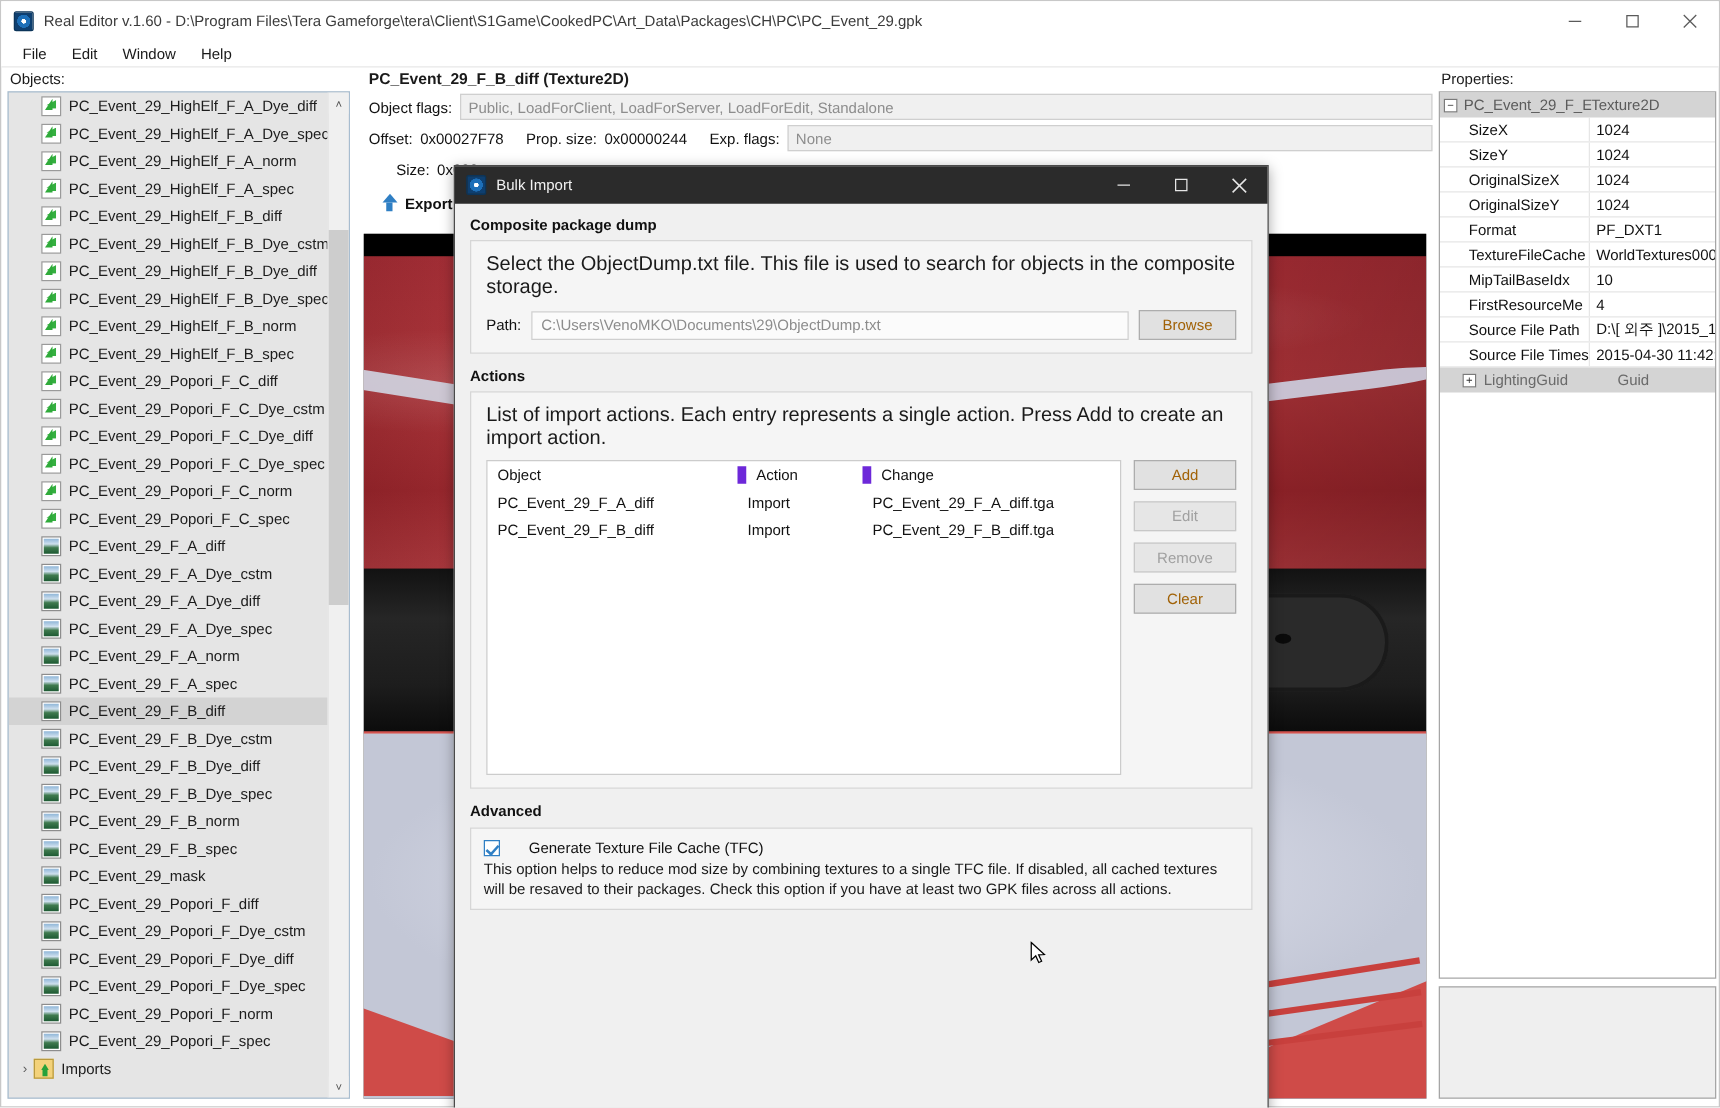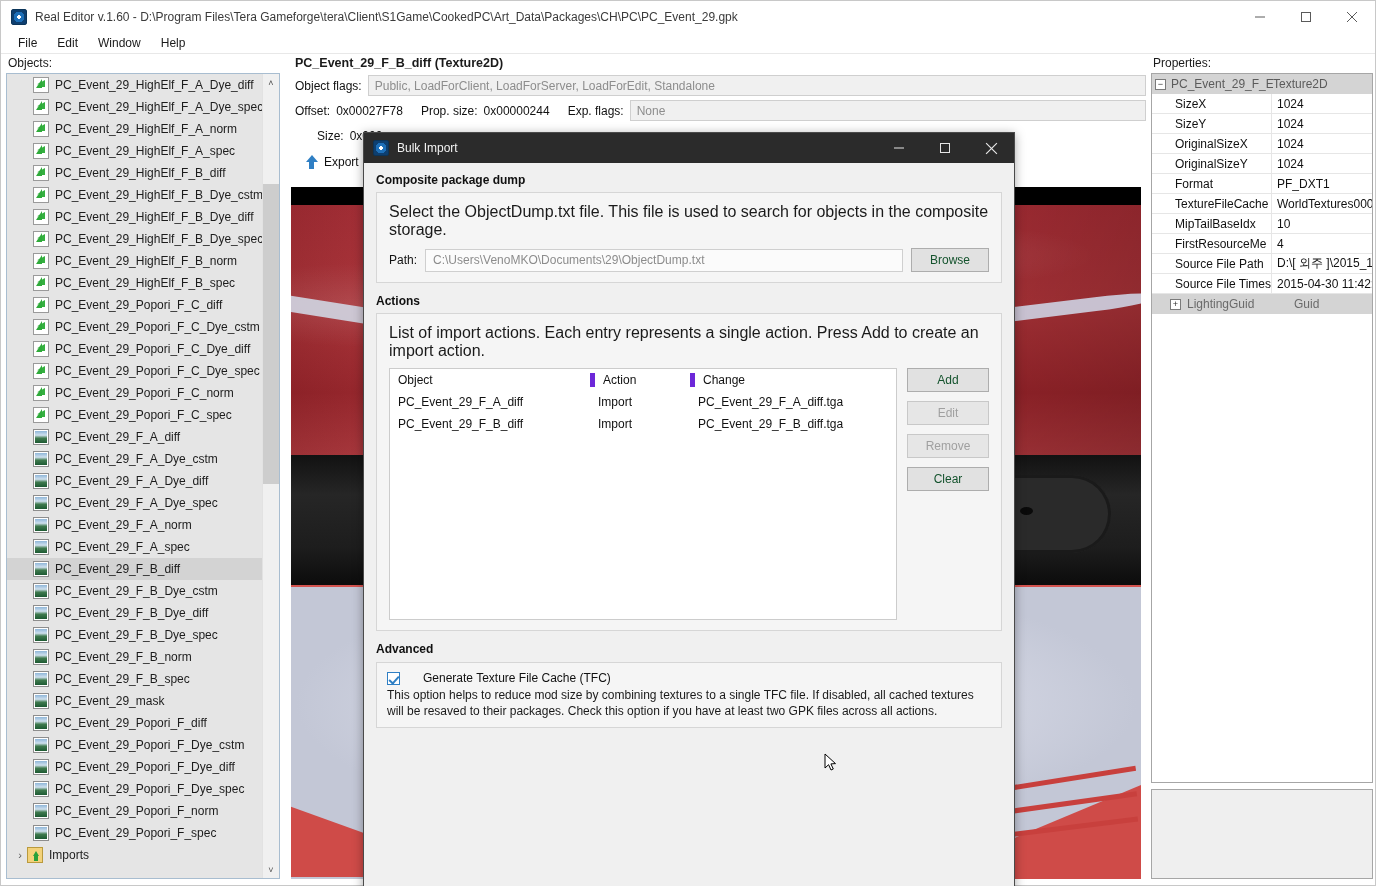--- a/index.html
+++ b/index.html
@@ -140,21 +140,21 @@
     background: #f0f0f0; border: 1px solid #cfcfcf; height: 21px;
     display: flex; align-items: center; padding: 0 6px; color: #8d8d8d; font-size: 12px;
     flex: 1 1 auto; min-width: 0; overflow: hidden; white-space: nowrap;
   }
   .field-val { color: #111; margin-right: 18px; white-space: nowrap; }
 
   .toolbar-row {
     display: flex; align-items: center; height: 28px; padding-left: 6px; gap: 6px;
   }
   .tool-btn {
-    display: flex; align-items: center; gap: 5px; padding: 3px 7px; font-size: 12px; color: #111;
+    display: flex; align-items: flex-end; gap: 5px; padding: 3px 7px; font-size: 12px; color: #111; font-weight: bold;
   }
   .up-arrow-ico { width: 15px; height: 15px; position: relative; }
   .up-arrow-ico::before {
     content: ""; position: absolute; left: 2px; top: 0; width: 0; height: 0;
     border-left: 6px solid transparent; border-right: 6px solid transparent;
     border-bottom: 7px solid #2f7fc4;
   }
   .up-arrow-ico::after {
     content: ""; position: absolute; left: 5px; top: 7px; width: 5px; height: 7px; background: #2f7fc4;
   }
@@ -309,32 +309,32 @@
   .group p { margin: 0 0 9px 0; font-size: 16px; color: #1a1a1a; }
   .path-row { display: flex; align-items: center; gap: 8px; }
   .path-lbl { font-size: 12px; color: #111; }
   .path-input {
     flex: 1; height: 23px; background: #fbfbfb; border: 1px solid #cfcfcf;
     display: flex; align-items: center; padding: 0 7px; color: #8c8c8c; font-size: 12px;
     overflow: hidden; white-space: nowrap;
   }
   .btn {
     min-width: 78px; height: 24px; background: #e1e1e1; border: 1px solid #adadad;
-    font-size: 12px; color: #14532d; display: flex; align-items: center; justify-content: center;
+    font-size: 12px; color: #a16207; display: flex; align-items: center; justify-content: center;
   }
   .btn.disabled { color: #a0a0a0; background: #e6e6e6; border-color: #c8c8c8; }
 
   .actions-group { margin-top: 4px; }
   .list-area { display: flex; gap: 10px; margin-top: 8px; }
   .listview {
     flex: 1; height: 252px; background: #ffffff; border: 1px solid #cccccc; overflow: hidden;
   }
   .lv-head { display: flex; height: 22px; font-size: 12px; color: #111; align-items: center; }
   .lv-head .c { padding-left: 8px; }
-  .lv-head .c.sep { border-left: 5px solid #6d28d9; }
+  .lv-head .c.sep { border-left: 7px solid #6d28d9; }
   .lv-row { display: flex; height: 22px; font-size: 12px; color: #111; align-items: center; }
   .lv-row .c { padding-left: 8px; overflow: hidden; white-space: nowrap; }
   .c1 { width: 200px; flex: 0 0 auto; }
   .c2 { width: 100px; flex: 0 0 auto; }
   .c3 { flex: 1; }
   .side-btns { display: flex; flex-direction: column; gap: 9px; width: 82px; }
   .side-btns .btn { width: 82px; min-width: 0; height: 24px; }
 
   .adv-group { margin-top: 6px; }
   .chk-row { display: flex; align-items: center; gap: 23px; }

